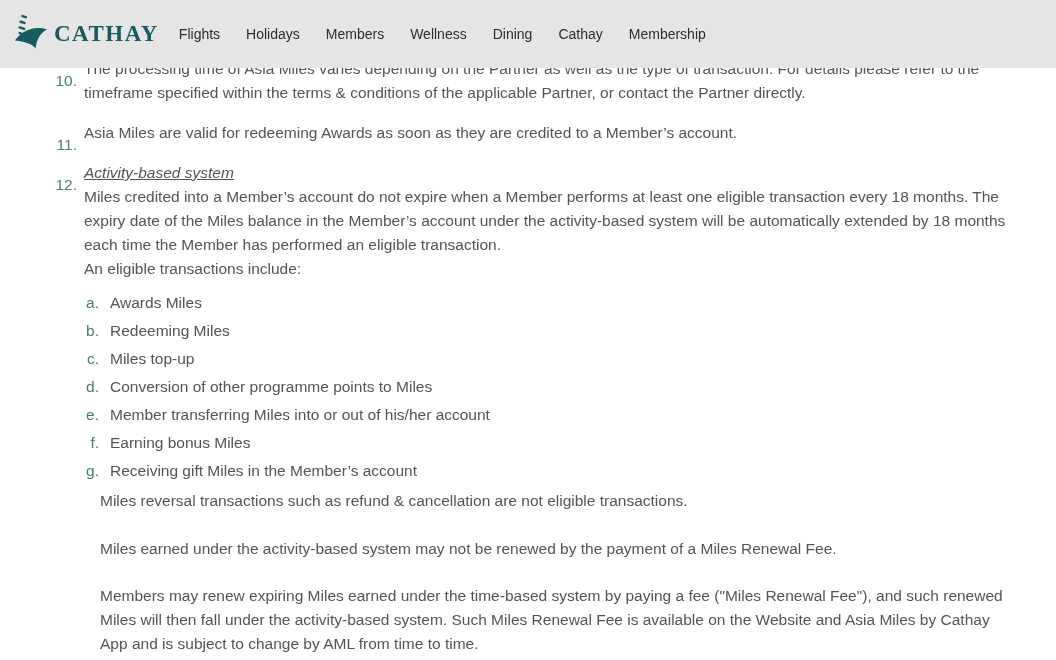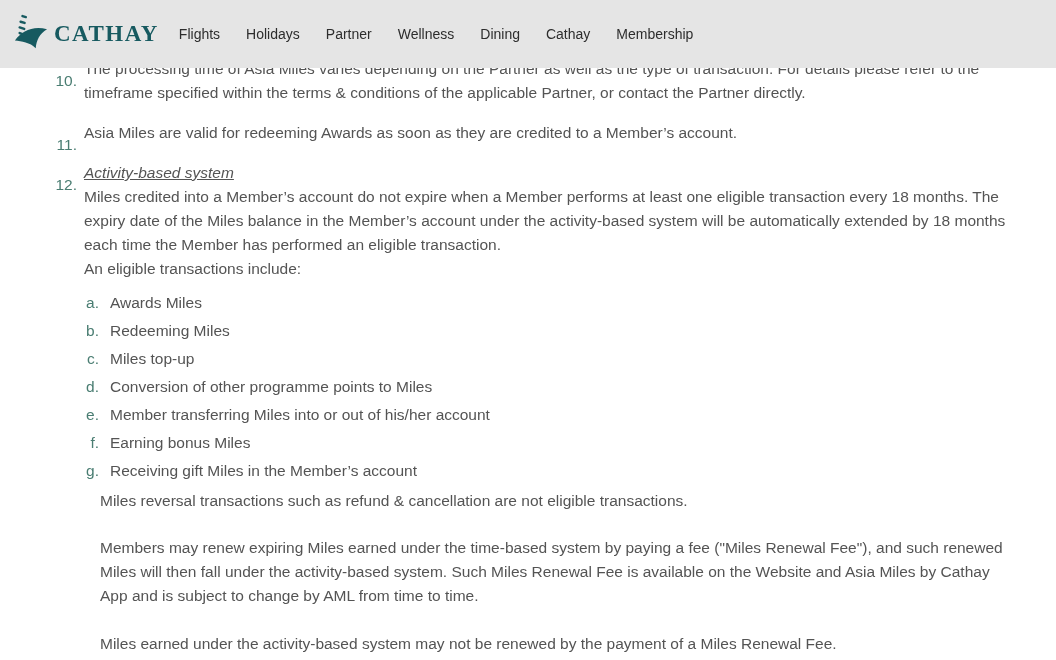--- a/index.html
+++ b/index.html
@@ -139,22 +139,22 @@
             <span class="letter">f.</span>
             <span>Earning bonus Miles</span>
           </li>
           <li>
             <span class="letter">g.</span>
             <span>Receiving gift Miles in the Member’s account</span>
           </li>
         </ul>
 
         <p class="para para-reversal">Miles reversal transactions such as refund &amp; cancellation are not eligible transactions.</p>
+        <p class="para para-norenew">Miles earned under the activity-based system may not be renewed by the payment of a Miles Renewal Fee.</p>
         <p class="para para-renew">Members may renew expiring Miles earned under the time-based system by paying a fee ("Miles Renewal Fee"), and such renewed Miles will then fall under the activity-based system. Such Miles Renewal Fee is available on the Website and Asia Miles by Cathay App and is subject to change by AML from time to time.</p>
-        <p class="para para-norenew">Miles earned under the activity-based system may not be renewed by the payment of a Miles Renewal Fee.</p>
       </li>
 
     </ol>
   </div>
 
   <div class="header">
     <a class="logo">
       <svg class="brushwing" width="34" height="42" viewBox="0 0 36 44" xmlns="http://www.w3.org/2000/svg">
         <g stroke="#175a60" stroke-width="2.6" stroke-linecap="round" fill="none">
           <path d="M9 3 l3.5 1.1"></path>
@@ -162,21 +162,21 @@
           <path d="M6 15 l4.8 1.6"></path>
           <path d="M6 21 l5.2 2"></path>
         </g>
         <path d="M1 29 C8 19 20 13 35 17 C27 22 24 28 23 37 C17 31 8 30 1 29 Z" fill="#175a60"></path>
       </svg>
       <span class="wordmark">CATHAY</span>
     </a>
     <nav class="nav">
       <span class="nav-item">Flights</span>
       <span class="nav-item">Holidays</span>
-      <span class="nav-item">Partner</span>
+      <span class="nav-item">Members</span>
       <span class="nav-item">Wellness</span>
       <span class="nav-item">Dining</span>
       <span class="nav-item">Cathay</span>
       <span class="nav-item">Membership</span>
     </nav>
   </div>
 
 </div>
 
 </body></html>

